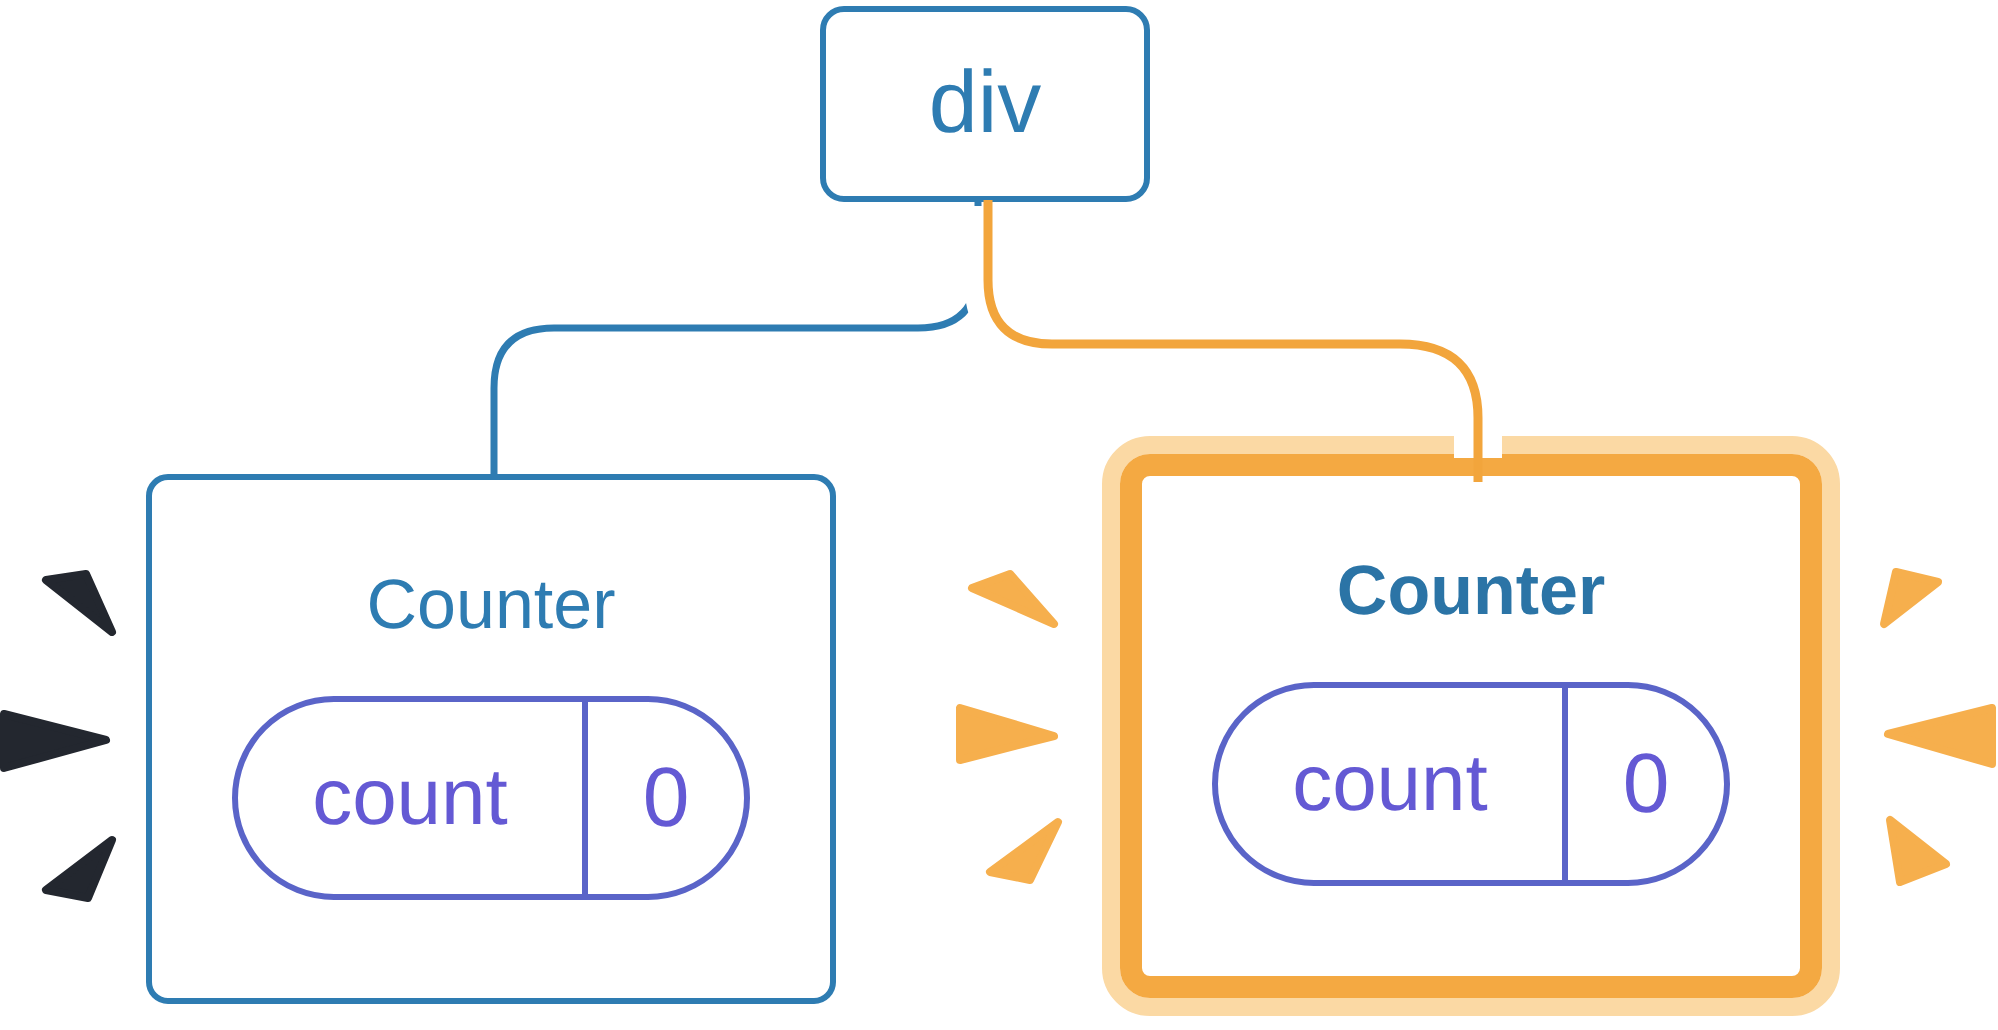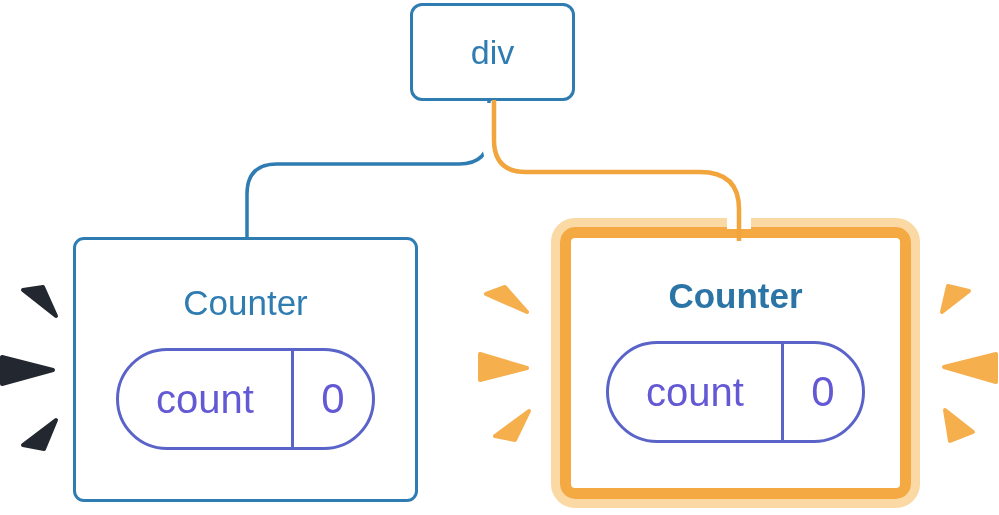--- a/index.html
+++ b/index.html
@@ -10,21 +10,21 @@
   }
   html,body{margin:0;padding:0;background:#fff;}
   .stage{
     position:relative; width:999px; height:515px; background:#fff; overflow:hidden;
     font-family:"Liberation Sans", sans-serif;
   }
   .node-root{
     position:absolute; left:410px; top:3px; width:165px; height:98px;
     background:var(--card-bg); border:3px solid var(--blue); border-radius:12px;
     display:flex; align-items:center; justify-content:center;
-    color:var(--blue); font-size:34px; font-weight:400; box-sizing:border-box;
+    color:var(--blue); font-size:44px; font-weight:400; box-sizing:border-box;
     z-index:1;
   }
   .card-left{
     position:absolute; left:73px; top:237px; width:345px; height:265px;
     background:var(--card-bg); border:3px solid var(--blue); border-radius:11px;
     box-sizing:border-box; display:flex; flex-direction:column; align-items:center;
     z-index:1;
   }
   .card-title{
     margin-top:45px; color:var(--blue); font-size:35px; font-weight:400; line-height:1;

